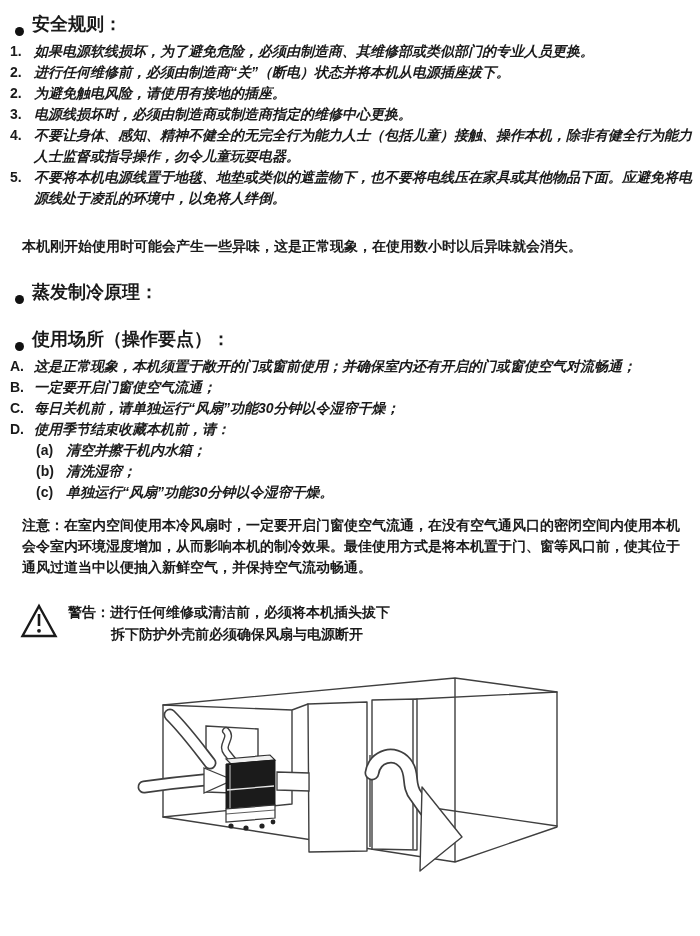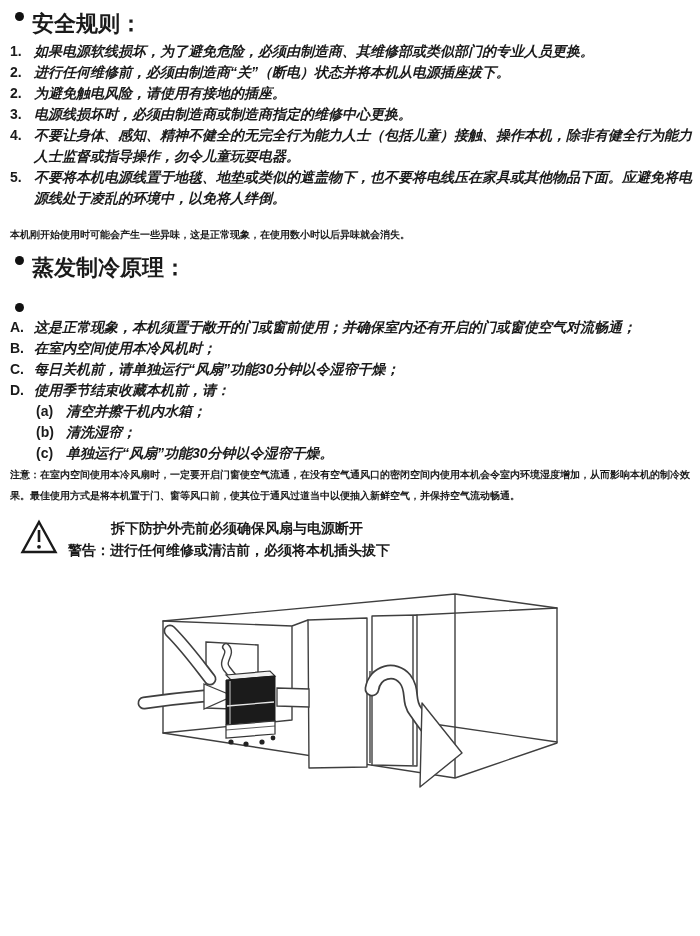--- a/index.html
+++ b/index.html
@@ -2,27 +2,27 @@
 <html><head>
 <meta charset="utf-8">
 <style>
   html,body{margin:0;padding:0;}
   body{
     width:700px;height:936px;overflow:hidden;background:#ffffff;
     font-family:"Liberation Sans","DejaVu Sans",sans-serif;
     color:#1a1a1a;
   }
   .page{padding:12px 8px 0 10px;box-sizing:border-box;width:700px;}
-  .sec-header{display:flex;align-items:flex-start;font-size:22px;font-weight:bold;
+  .sec-header{display:flex;align-items:flex-end;font-size:18px;font-weight:bold;
     line-height:24px;margin:0 0 5px 5px;}
   .dot{width:9px;height:9px;border-radius:50%;background:#111;margin-right:8px;flex:0 0 auto;}
   .li{display:flex;font-size:14px;font-weight:bold;line-height:21px;}
   .li-num{flex:0 0 24px;}
   .li-text{flex:1;font-style:italic;}
-  .para{font-size:10px;font-weight:bold;line-height:21px;margin:0;}
+  .para{font-size:14px;font-weight:bold;line-height:21px;margin:12px;}
   .sub .li-num{flex:0 0 30px;}
   .sub{padding-left:26px;}
   .sp15{height:15px;} .sp11{height:11px;} .sp18{height:18px;} .sp7{height:7px;}
   .warning{display:flex;align-items:flex-start;margin-top:4px;padding-left:10px;}
   .warn-tri{flex:0 0 auto;margin:2px 10px 0 0;}
   .warn-line{font-size:14px;font-weight:bold;line-height:22px;}
   .warn-line2{padding-left:43px;}
   .illustration{margin:30px 0 0 110px;}
   svg{display:block;}
 </style>
@@ -70,29 +70,30 @@
 
   <div class="sec-header">
     <span class="dot"></span>
     <span>蒸发制冷原理：</span>
   </div>
 
   <div class="sp18"></div>
 
   <div class="sec-header">
     <span class="dot"></span>
+    <span>使用场所（操作要点）：</span>
   </div>
   <div>
     <div class="li">
       <span class="li-num">A.</span>
       <span class="li-text">这是正常现象，本机须置于敞开的门或窗前使用；并确保室内还有开启的门或窗使空气对流畅通；</span>
     </div>
     <div class="li">
       <span class="li-num">B.</span>
-      <span class="li-text">在室内空间使用本冷风机时；</span>
+      <span class="li-text">一定要开启门窗使空气流通；</span>
     </div>
     <div class="li">
       <span class="li-num">C.</span>
       <span class="li-text">每日关机前，请单独运行“风扇”功能30分钟以令湿帘干燥；</span>
     </div>
     <div class="li">
       <span class="li-num">D.</span>
       <span class="li-text">使用季节结束收藏本机前，请：</span>
     </div>
     <div class="li sub">
@@ -112,24 +113,24 @@
 
   <div class="sp7"></div>
 
   <div class="warning">
     <svg class="warn-tri" width="38" height="38" viewBox="0 0 38 38">
       <polygon points="19,3 35.5,33 2.5,33" fill="none" stroke="#1a1a1a" stroke-width="2.4" stroke-linejoin="miter"></polygon>
       <line x1="19" y1="11" x2="19" y2="23" stroke="#1a1a1a" stroke-width="2.6"></line>
       <circle cx="19" cy="27.8" r="1.9" fill="#1a1a1a"></circle>
     </svg>
     <div>
-      <div class="warn-line warn-line2">拆下防护外壳前必须确保风扇与电源断开</div>
       <div class="warn-line">
         <span>警告：</span><span>进行任何维修或清洁前，必须将本机插头拔下</span>
       </div>
+      <div class="warn-line warn-line2">拆下防护外壳前必须确保风扇与电源断开</div>
     </div>
   </div>
 
   <div class="illustration">
     <svg width="480" height="206" viewBox="0 0 480 206">
 
       <g stroke="#3f3f3f" stroke-width="1.4" fill="none" stroke-linejoin="round" stroke-linecap="round">
         <path d="M43,30 L335,3 L437,17 L437,152 M335,3 L335,187 M43,30 L43,142 L335,187 L437,152"></path>
         <path d="M43,30 L172,35 L172,129 M43,142 L172,129 M172,35 L188,29 M297,24 L437,17 M300,131 L437,151"></path>
       </g>

